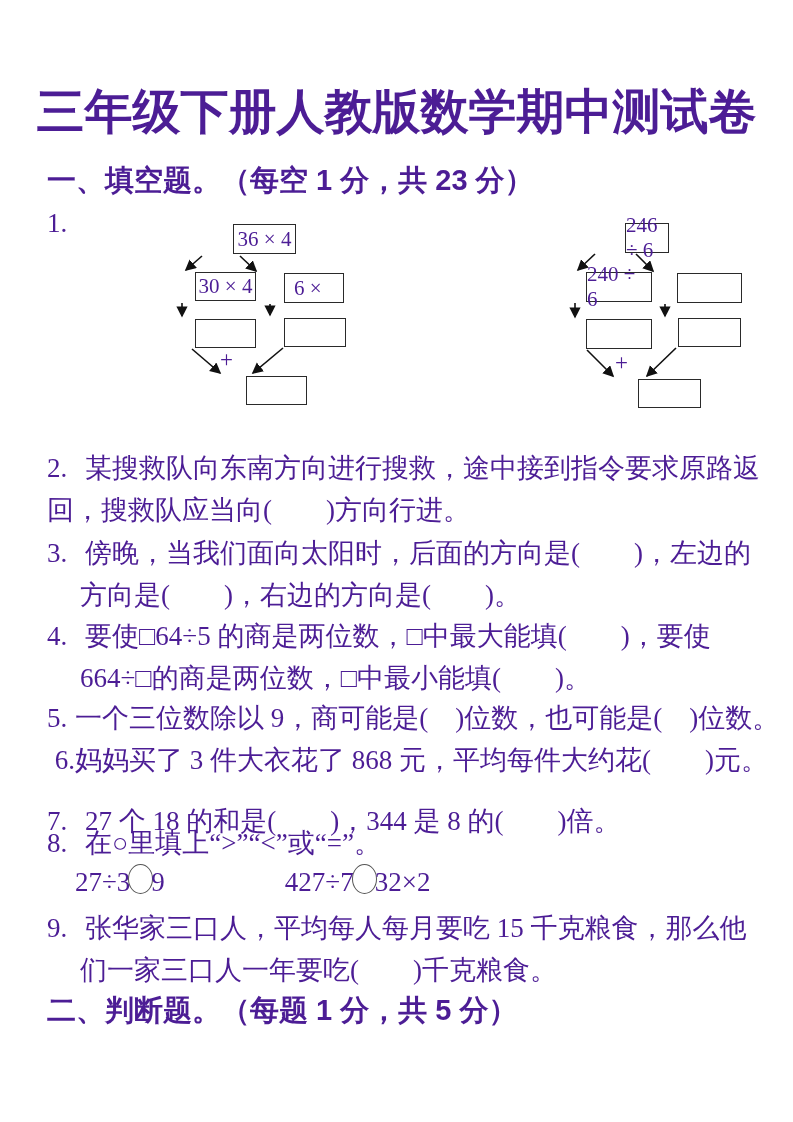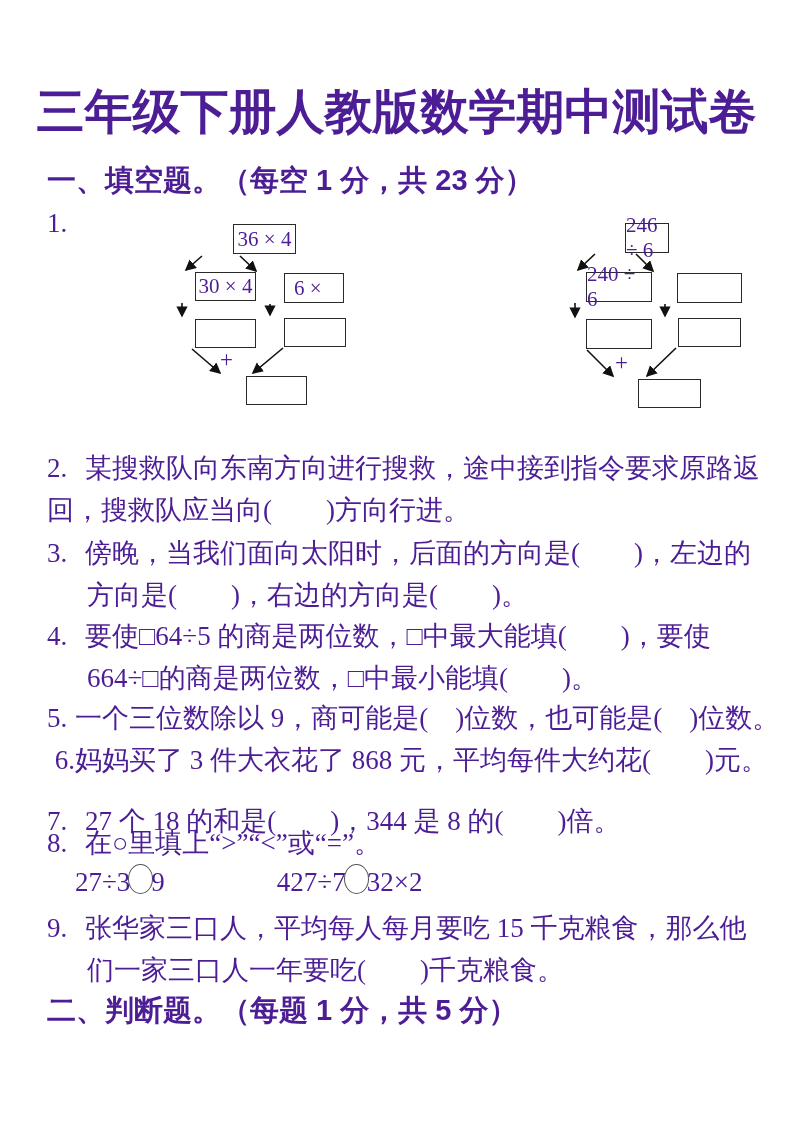--- a/index.html
+++ b/index.html
@@ -25,21 +25,21 @@
     font-family:"Liberation Sans","DejaVu Sans",sans-serif;
     font-weight:bold;
     font-size:29px;line-height:36px;
     white-space:pre;
   }
   .qline{
     position:absolute;left:47px;
     font-size:27px;line-height:36px;
     white-space:pre;
   }
-  .qline.indent{left:87px;}
+  .qline.indent{left:80px;}
   .qnum{display:inline-block;width:38px;}
   .qnum.narrow{width:28px;}
   
   .diagram{position:absolute;}
   .diagram svg{position:absolute;left:0;top:0;pointer-events:none;}
   .dbox{
     position:absolute;
     border:1.5px solid #2a2a2a;
     background:#fff;
     font-size:21px;
@@ -48,21 +48,21 @@
     margin-left:44px;
   }
   .dbox.lefttext{justify-content:flex-start;padding-left:9px;}
   .plus{
     position:absolute;font-size:23px;line-height:20px;
   }
   
   .cmp-row{
     position:absolute;left:75px;
     font-size:27px;line-height:40px;
-    display:flex;align-items:center;
+    display:flex;align-items:center;gap:8px;
   }
   .cmp{white-space:nowrap;display:inline-flex;align-items:center;}
   .cmp + .cmp{margin-left:112px;}
   .cmp-circle{
     display:inline-block;
     width:25px;height:30px;
     border:1.5px solid #555;
     border-radius:50%;
     margin:0 -2px 6px -2px;
     vertical-align:middle;

